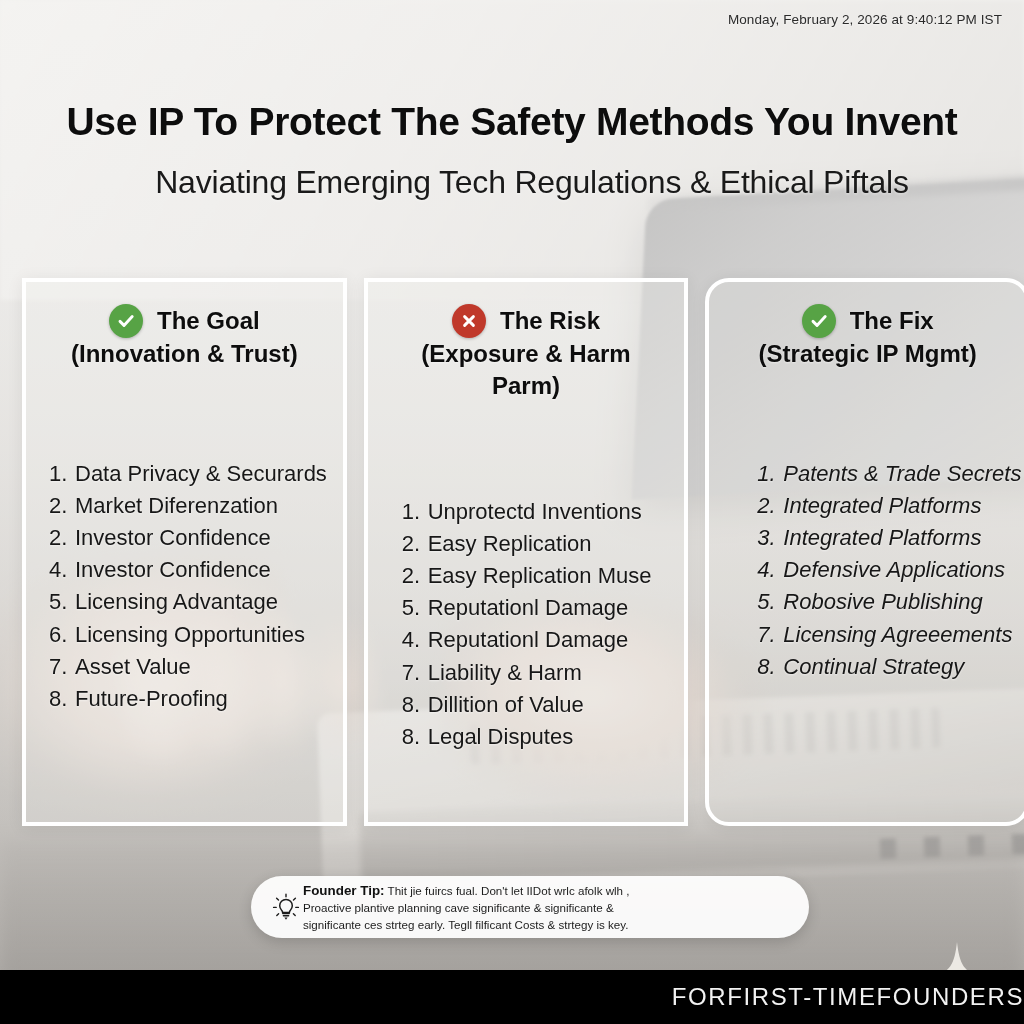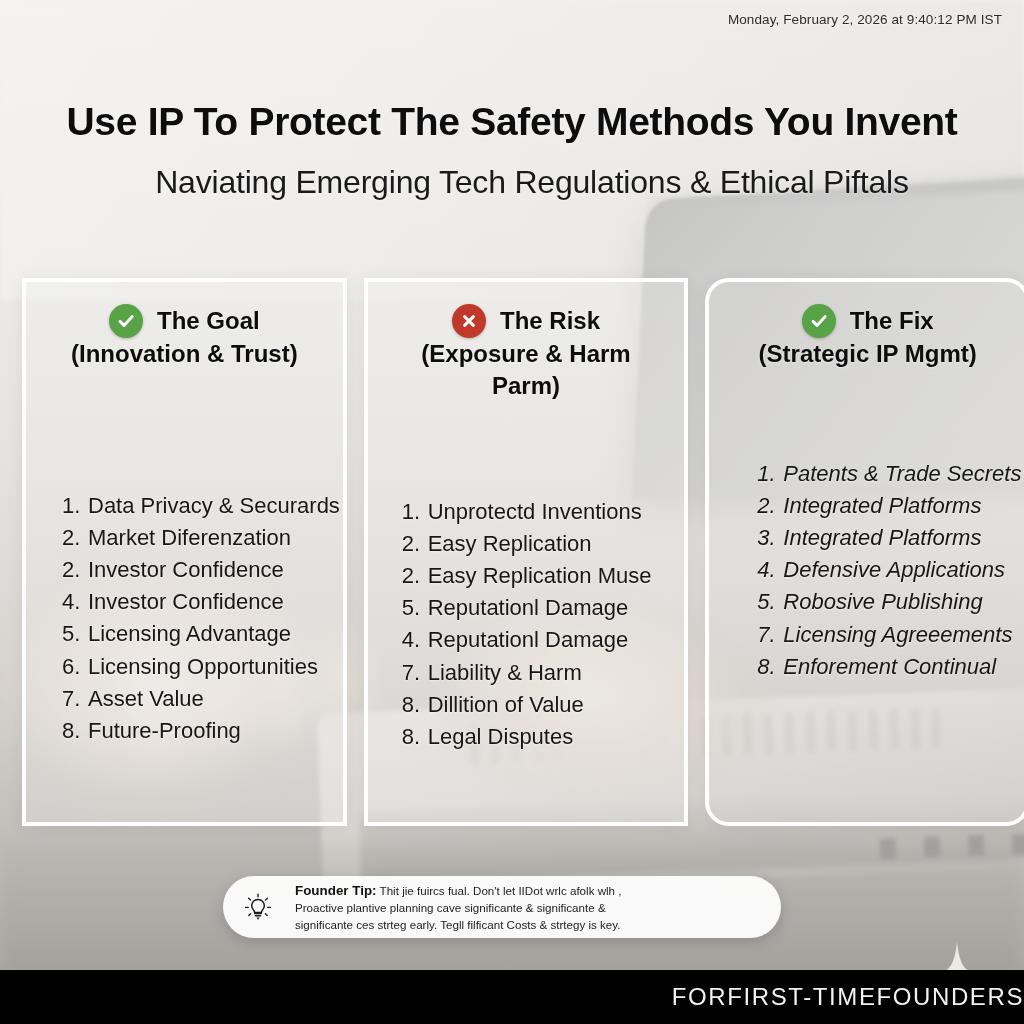--- a/index.html
+++ b/index.html
@@ -132,37 +132,37 @@
     box-shadow:0 1px 3px rgba(0,0,0,.25);
   }
   .icon-check{background:#57a345;}
   .icon-x{background:#c0392b;font-size:17px;}
   .icon-badge svg{display:block;}
 
   .card-list{
     list-style:none;margin:0;padding:0;
     position:absolute;left:0;right:0;top:176px;
   }
-  .card-1 .card-list{padding-left:36px;margin-top:32px;}
+  .card-1 .card-list{padding-left:23px;}
   .card-2 .card-list{padding-left:34px;}
   .card-3 .card-list{padding-left:48px;font-style:italic;}
   .card-list li{
     font-size:22px;color:#171717;line-height:1.46;
     white-space:nowrap;
     text-shadow:0 1px 2px rgba(255,255,255,.55);
   }
   .li-num{display:inline-block;min-width:26px;}
 
   
   .tip{
-    position:absolute;left:223px;top:876px;width:558px;height:62px;
+    position:absolute;left:251px;top:876px;width:558px;height:62px;
     background:rgba(255,255,255,.93);
     border-radius:31px;
     box-shadow:0 4px 14px rgba(0,0,0,.16);
-    display:flex;align-items:center;padding:0 18px;box-sizing:border-box;gap:20px;
+    display:flex;align-items:center;padding:0 18px;box-sizing:border-box;gap:0;
   }
   .bulb{flex:0 0 34px;width:34px;height:34px;}
   .tip-text{
     font-size:11.6px;color:#1c1c1c;line-height:1.42;
   }
   .tip-text b{font-size:13.4px;color:#111;}
 
   
   .sparkle{
     position:absolute;left:930px;top:940px;width:54px;height:72px;
@@ -265,21 +265,21 @@
         </div>
         <div>(Strategic IP Mgmt)</div>
       </div>
       <ul class="card-list">
         <li><span class="li-num">1.</span><span>Patents &amp; Trade Secrets</span></li>
         <li><span class="li-num">2.</span><span>Integrated Platforms</span></li>
         <li><span class="li-num">3.</span><span>Integrated Platforms</span></li>
         <li><span class="li-num">4.</span><span>Defensive Applications</span></li>
         <li><span class="li-num">5.</span><span>Robosive Publishing</span></li>
         <li><span class="li-num">7.</span><span>Licensing Agreeements</span></li>
-        <li><span class="li-num">8.</span><span>Enforement Continual</span></li>
+        <li><span class="li-num">8.</span><span>Continual Strategy</span></li>
       </ul>
     </div>
 
   </div>
 
   <div class="tip">
     <span class="bulb">
       <svg width="34" height="34" viewBox="0 0 34 34" aria-hidden="true">
         <path d="M17 9.5c-3.6 0-6.3 2.8-6.3 6.2 0 2.3 1.2 3.6 2.1 4.8.5.7.8 1.2.8 1.9h6.8c0-.7.3-1.2.8-1.9.9-1.2 2.1-2.5 2.1-4.8 0-3.4-2.7-6.2-6.3-6.2z" fill="none" stroke="#1c1c1c" stroke-width="1.5"></path>
         <path d="M13.8 23.6h6.4M14.4 25.8h5.2" fill="none" stroke="#1c1c1c" stroke-width="1.5" stroke-linecap="round"></path>

